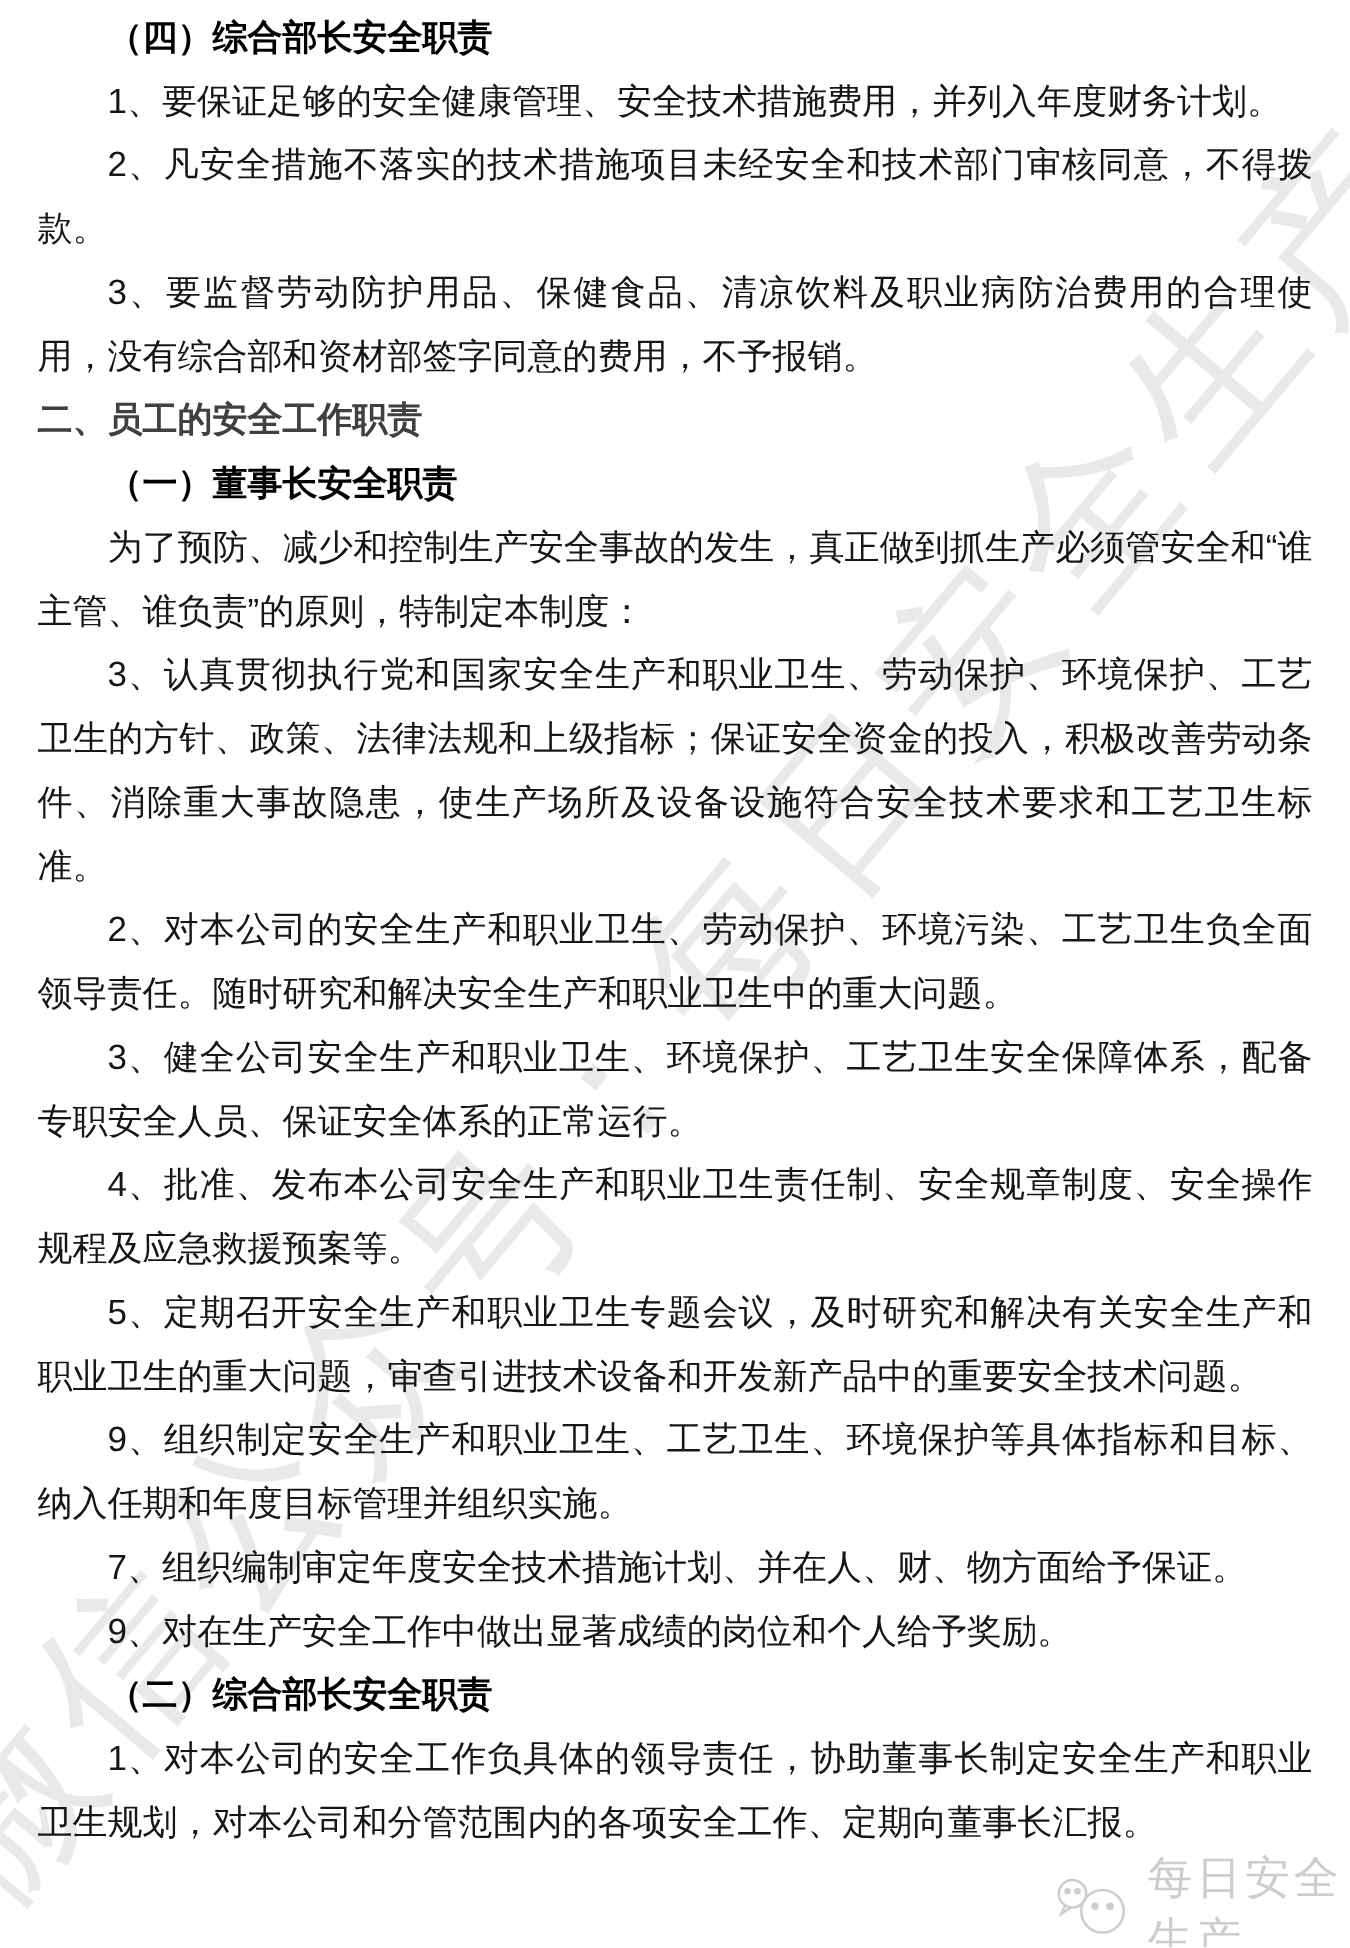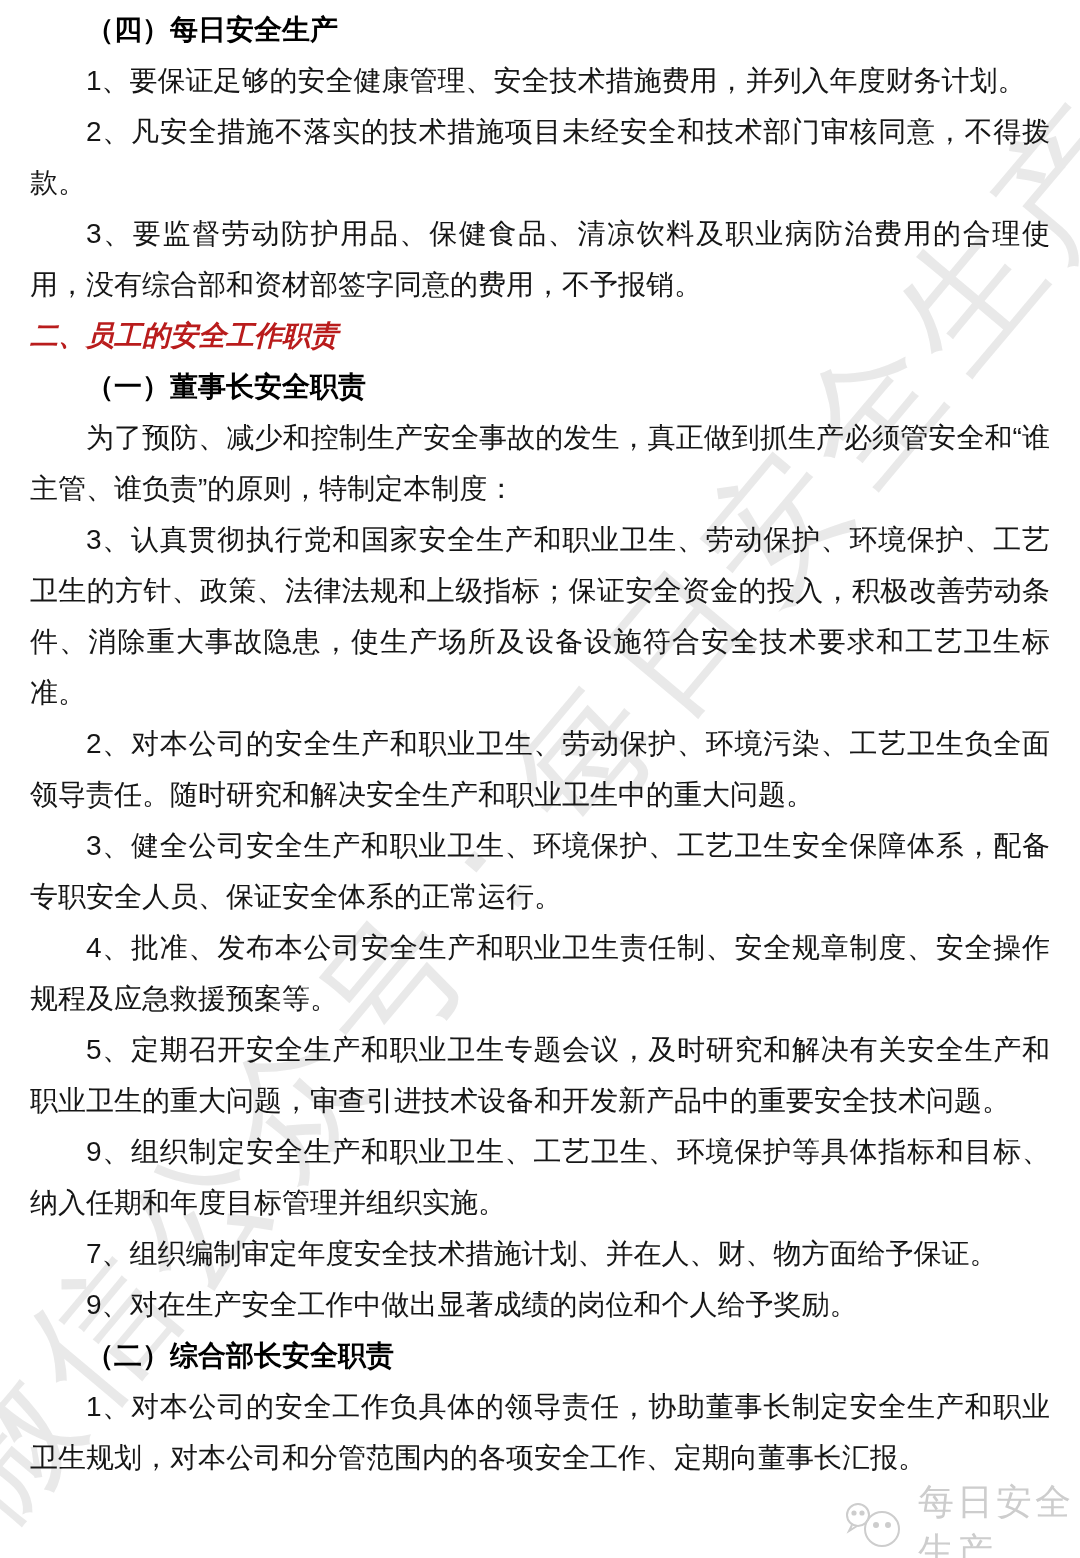--- a/index.html
+++ b/index.html
@@ -27,22 +27,21 @@
   .h-indent{
     text-indent:2em;
     font-weight:bold;
     font-family:"Liberation Sans","DejaVu Sans",sans-serif;
     color:#000;
   }
   .h-left{
     text-indent:0;
     font-weight:bold;
     font-family:"Liberation Sans","DejaVu Sans",sans-serif;
-    color:#b91c1c;
-    font-style:italic;
+    color:#404040;
   }
   
   #watermark{
     position:absolute;
     z-index:1;
     left:540px;top:810px;
     transform:translate(-50%,-50%) rotate(-50deg);
     white-space:nowrap;
     font-size:138px;
     letter-spacing:12px;
@@ -86,21 +85,21 @@
           <circle cx="42" cy="28" r="17"></circle>
           <circle cx="36" cy="24" r="2" fill="#cdcdcd"></circle>
           <circle cx="48" cy="24" r="2" fill="#cdcdcd"></circle>
         </g>
       </svg>
     </span>
     <span class="label">每日安全生产</span>
   </div>
 
   <div id="content">
-      <p class="h-indent">（四）每日安全生产</p>
+      <p class="h-indent">（四）综合部长安全职责</p>
       <p class="para">1、要保证足够的安全健康管理、安全技术措施费用，并列入年度财务计划。</p>
       <p class="para">2、凡安全措施不落实的技术措施项目未经安全和技术部门审核同意，不得拨款。</p>
       <p class="para">3、要监督劳动防护用品、保健食品、清凉饮料及职业病防治费用的合理使用，没有综合部和资材部签字同意的费用，不予报销。</p>
       <p class="h-left">二、员工的安全工作职责</p>
       <p class="h-indent">（一）董事长安全职责</p>
       <p class="para">为了预防、减少和控制生产安全事故的发生，真正做到抓生产必须管安全和“谁主管、谁负责”的原则，特制定本制度：</p>
       <p class="para">3、认真贯彻执行党和国家安全生产和职业卫生、劳动保护、环境保护、工艺卫生的方针、政策、法律法规和上级指标；保证安全资金的投入，积极改善劳动条件、消除重大事故隐患，使生产场所及设备设施符合安全技术要求和工艺卫生标准。</p>
       <p class="para">2、对本公司的安全生产和职业卫生、劳动保护、环境污染、工艺卫生负全面领导责任。随时研究和解决安全生产和职业卫生中的重大问题。</p>
       <p class="para">3、健全公司安全生产和职业卫生、环境保护、工艺卫生安全保障体系，配备专职安全人员、保证安全体系的正常运行。</p>
       <p class="para">4、批准、发布本公司安全生产和职业卫生责任制、安全规章制度、安全操作规程及应急救援预案等。</p>

